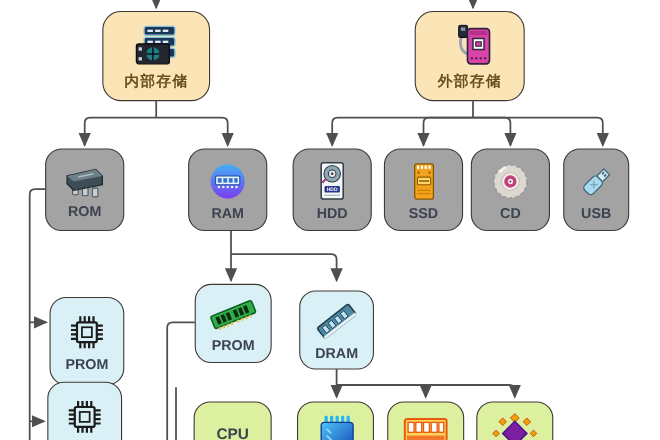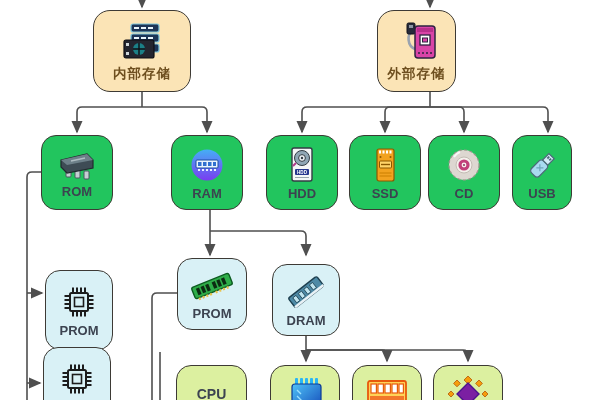--- a/index.html
+++ b/index.html
@@ -2,21 +2,21 @@
 <html><head>
 <meta charset="utf-8">
 <style>
   html,body{margin:0;padding:0;background:#fff;}
   #canvas{position:relative;width:600px;height:400px;background:#ffffff;overflow:hidden;
           font-family:"Liberation Sans",sans-serif;}
   #wires{position:absolute;left:0;top:0;width:600px;height:400px;}
   .node{position:absolute;display:flex;flex-direction:column;align-items:center;
         justify-content:center;border:1.7px solid #3d3a35;box-sizing:border-box;}
   .l1{background:#fbe4b6;border-radius:17px;}
-  .l2{background:#22c55e;border-radius:15px;}
+  .l2{background:#a3a3a3;border-radius:15px;}
   .l3{background:#d9f1f6;border-radius:15px;}
   .l4{background:#dcf0a0;border-radius:15px;justify-content:flex-start;padding-top:8px;}
   .lbl{font-size:13px;font-weight:700;color:#3c4350;margin-top:3px;line-height:1;}
   .l1 .lbl{color:#6e4f1f;font-size:13.5px;letter-spacing:1px;}
   .ic{display:block;line-height:0;}
   .topstart{justify-content:flex-start;padding-top:12px;}
   .cpu-pad{padding-top:18px;}
 </style>
 </head>
 <body>
@@ -79,21 +79,21 @@
         <rect x="4" y="18" width="30" height="18" rx="2" fill="#23252f" stroke="#0e0f14" stroke-width="1.2"></rect>
         <circle cx="19" cy="27" r="6" fill="#1b7f86"></circle>
         <path d="M13,27 h12 M19,21 v12" stroke="#0e0f14" stroke-width="1.4"></path>
         <rect x="6" y="21" width="3" height="3" fill="#cfd6da"></rect>
           <rect x="6" y="30" width="3" height="3" fill="#cfd6da"></rect>
       </svg>
     </span>
     <span class="lbl">内部存储</span>
   </div>
 
-  <div class="node l1" style="left:377px;top:10px;width:79px;height:82px">
+  <div class="node l1" style="left:377px;top:10px;width:100px;height:82px">
     <span class="ic">
       <svg width="44" height="42" viewBox="0 0 44 42">
         <path d="M17,10 C12,12 12,24 20,27" stroke="#9aa3b0" stroke-width="2.6" fill="none"></path>
         <rect x="12" y="1" width="8" height="11" rx="1.5" fill="#262b3a" stroke="#10131c" stroke-width="1"></rect>
         <rect x="14" y="3" width="4" height="3" fill="#8d94a3"></rect>
         <rect x="20" y="4" width="20" height="32" rx="3" fill="#d944a7" stroke="#2d2340" stroke-width="1.5"></rect>
         <rect x="22" y="6" width="16" height="4" fill="#b82f8c"></rect>
         <rect x="25" y="13" width="10" height="10" fill="#ffffff" stroke="#2d2340" stroke-width="1.3"></rect>
         <rect x="27.5" y="16" width="5" height="4" fill="#d944a7" stroke="#2d2340" stroke-width="1"></rect>
         <g fill="#2d2340">

